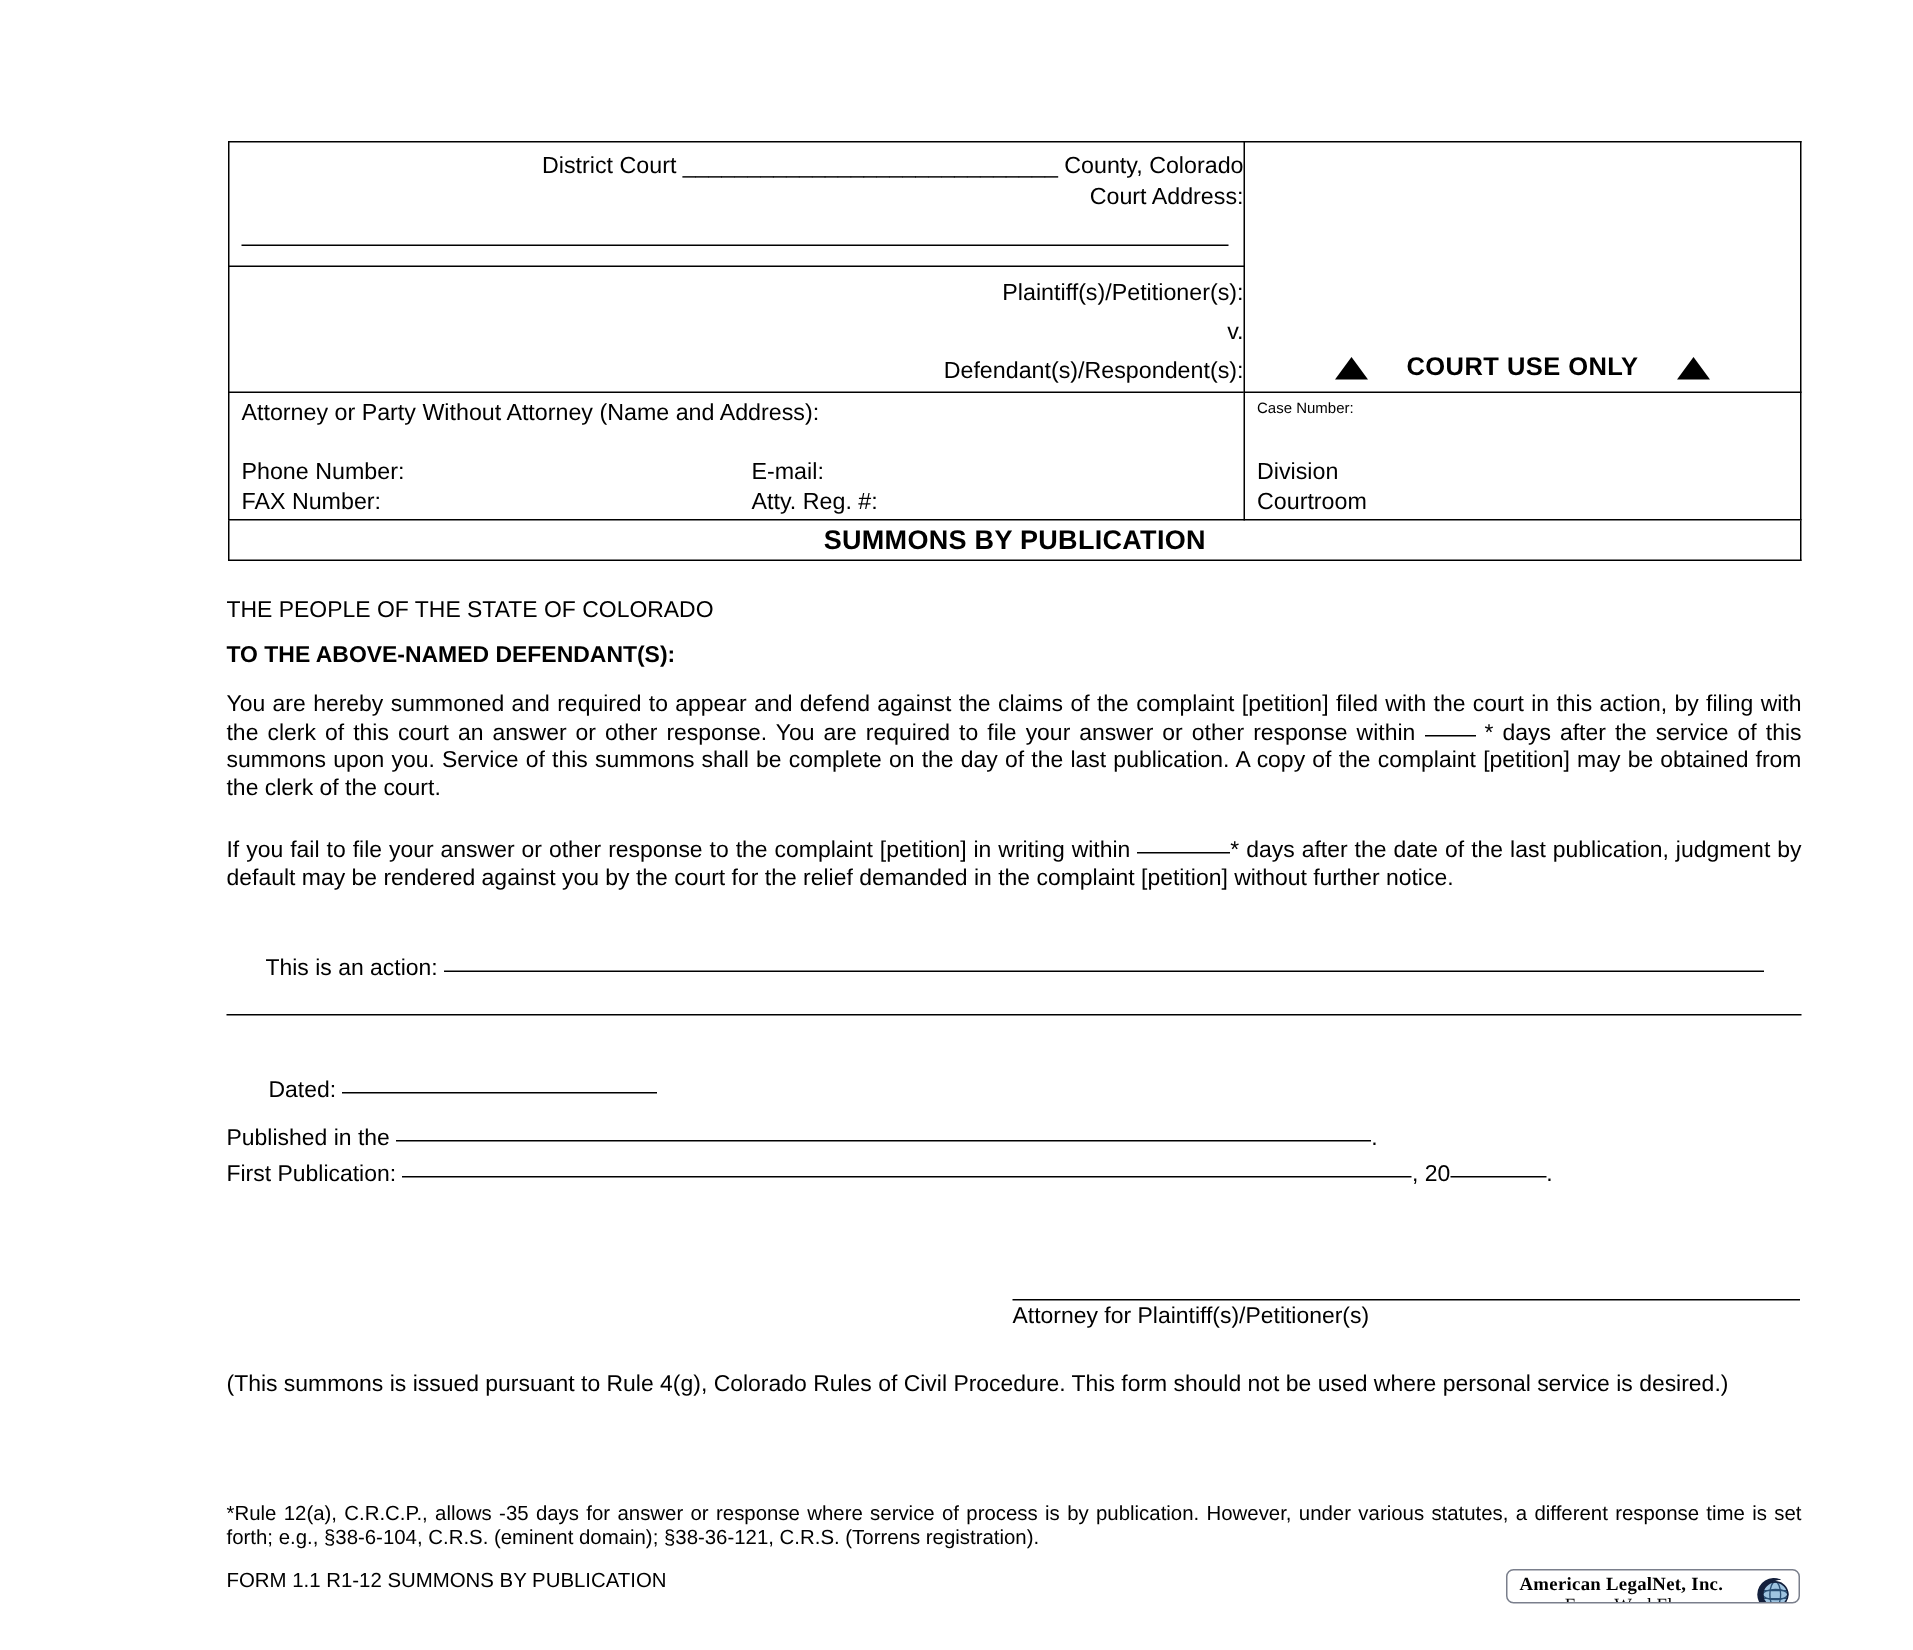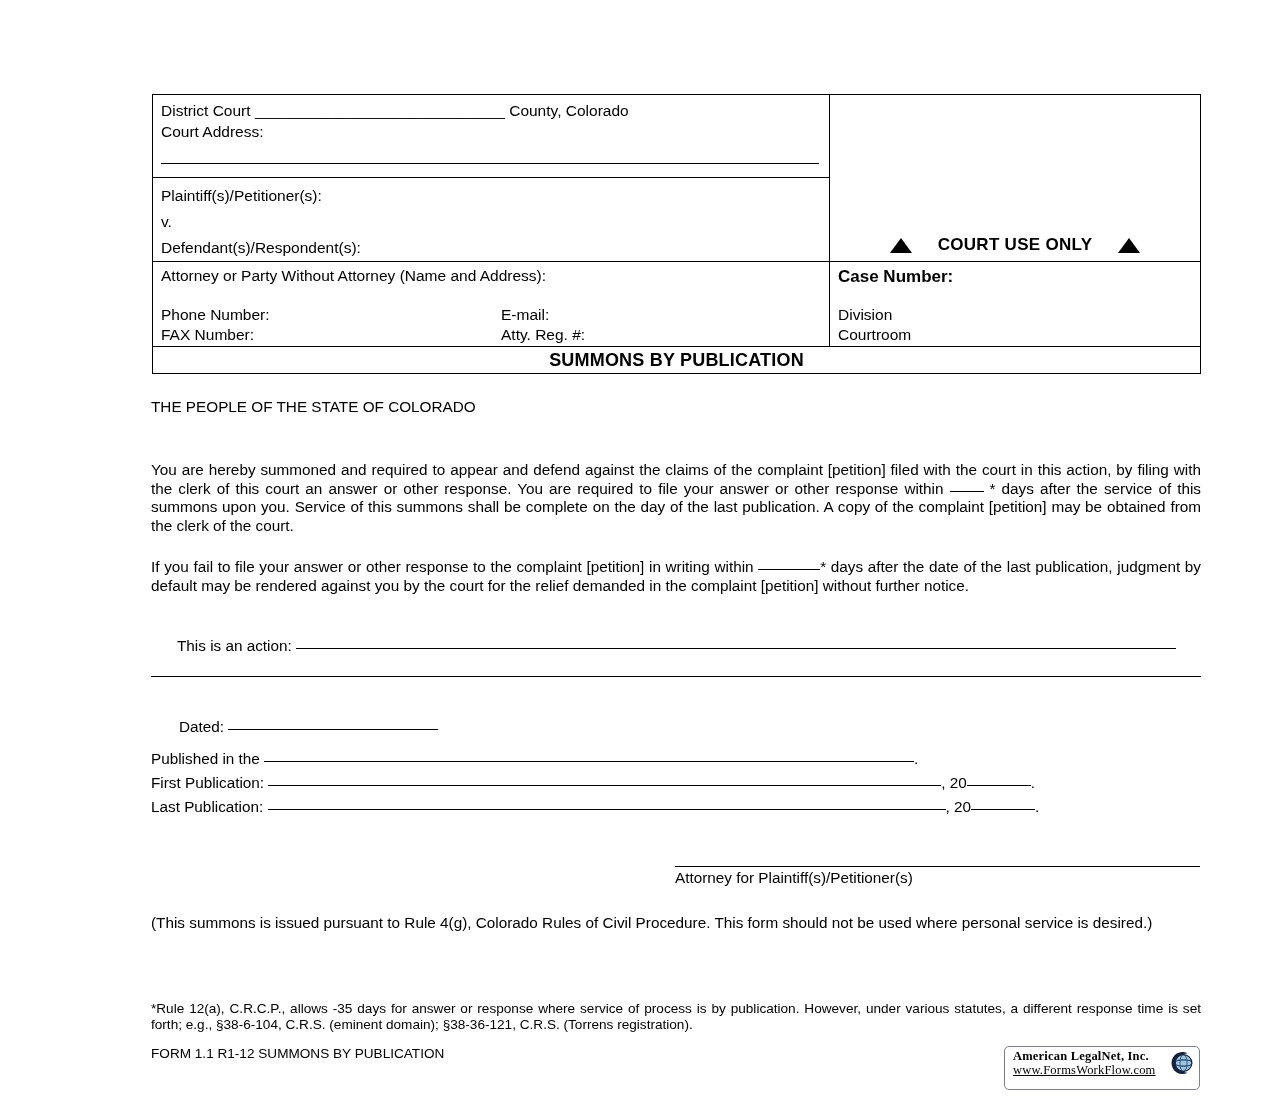--- a/index.html
+++ b/index.html
@@ -35,21 +35,21 @@
     table-layout: fixed;
   }
   .caption-table td {
     border: 1.5px solid #000;
     vertical-align: top;
     padding: 0;
   }
   .cap-left  { width: 676px; }
   .cap-right { width: 370px; }
 
-  .cell-pad { padding: 5px 0 0 8px; }
+  .cell-pad { padding: 5px 0 0 8px; text-align: right; }
 
   .line15 { font-size: 15.5px; line-height: 21px; white-space: pre; }
 
   
   .court-cell { height: 82px; position: relative; }
   .court-rule {
     position: absolute;
     left: 8px;
     top: 68px;
     width: 658px;
@@ -95,21 +95,21 @@
     bottom: 1px;
     width: 660px;
     font-size: 15.5px;
     line-height: 20px;
   }
   .atty-contact .row { display: flex; }
   .atty-contact .c1 { width: 340px; }
 
   
   .case-cell { height: 84px; position: relative; }
-  .case-head { padding: 5px 0 0 8px; font-size: 17px; font-weight: bold; }
+  .case-head { padding: 5px 0 0 8px; font-size: 10px; }
   .case-foot {
     position: absolute;
     left: 8px;
     bottom: 1px;
     width: 360px;
     font-size: 15.5px;
     line-height: 20px;
     display: flex;
     flex-direction: column;
   }
@@ -158,21 +158,21 @@
     font-size: 13.6px;
     line-height: 16.4px;
   }
 
   
   .logo-box {
     position: absolute;
     left: 1004px;
     top: 1046px;
     width: 196px;
-    height: 44px;
+    height: 23px;
     border: 1.5px solid #7a7f8c;
     border-radius: 5px;
     background: #ffffff;
     box-sizing: border-box;
     overflow: hidden;
   }
   .logo-text {
     position: absolute;
     left: 8px;
     top: 2px;
@@ -257,20 +257,21 @@
     <tr>
       <td class="title-cell" colspan="2">
         <span class="t">SUMMONS BY PUBLICATION</span>
       </td>
     </tr>
   </tbody>
     </table>
 
   <div class="body-block nojust" style="top:398px;">THE PEOPLE OF THE STATE OF COLORADO</div>
 
+  <div class="body-block nojust bold" style="top:428px;">TO THE ABOVE-NAMED DEFENDANT(S):</div>
 
   <div class="body-block" style="top:461px;"><span>You are hereby summoned and required to appear and defend against the claims of the complaint [petition] filed with the court in this action, by filing with the clerk of this court an answer or other response. You are required to file your answer or other response within </span><span class="fill" style="width:34px;"></span><span> * days after the service of this summons upon you.  Service of this summons shall be complete on the day of the last publication.  A copy of the complaint [petition] may be obtained from the clerk of the court.</span></div>
 
   <div class="body-block" style="top:558px;"><span>If you fail to file your answer or other response to the complaint [petition] in writing within </span><span class="fill" style="width:62px;"></span><span>* days after the date of the last publication, judgment by default may be rendered against you by the court for the relief demanded in the complaint [petition] without further notice.</span></div>
 
   <div class="body-block nojust" style="top:637px;left:151px;">
     <span style="margin-left:26px;">This is an action: </span><span class="fill" style="width:880px;"></span>
   </div>
   <div class="sigline" style="left:151px;top:676px;width:1050px;"></div>
 
@@ -279,23 +280,20 @@
   </div>
 
   <div class="body-block nojust" style="top:750px;">
     <span>Published in the </span><span class="fill" style="width:650px;"></span><span>.</span>
   </div>
 
   <div class="body-block nojust" style="top:774px;">
     <span>First Publication: </span><span class="fill" style="width:673px;"></span><span>, 20</span><span class="fill" style="width:64px;"></span><span>.</span>
   </div>
 
-  <div class="body-block nojust" style="top:798px;">
-    <span>Last Publication: </span><span class="fill" style="width:678px;"></span><span>, 20</span><span class="fill" style="width:64px;"></span><span>.</span>
-  </div>
 
   <div class="sigline" style="left:675px;top:866px;width:525px;"></div>
   <div class="body-block nojust" style="top:869px;left:675px;width:525px;">Attorney for Plaintiff(s)/Petitioner(s)</div>
 
   <div class="body-block" style="top:914px;">(This summons is issued pursuant to Rule 4(g), Colorado Rules of Civil Procedure. This form should not be used where personal service is desired.)</div>
   <div class="body-block tiny" style="top:1001px;">*Rule 12(a), C.R.C.P., allows -35 days for answer or response where service of process is by publication. However, under various statutes, a different response time is set forth; e.g., §38-6-104, C.R.S. (eminent domain); §38-36-121, C.R.S. (Torrens registration).</div>
   <div class="body-block tiny nojust" style="top:1046px;">FORM 1.1   R1-12    SUMMONS BY PUBLICATION</div>
 
   <div class="logo-box">
     <div class="logo-text">

